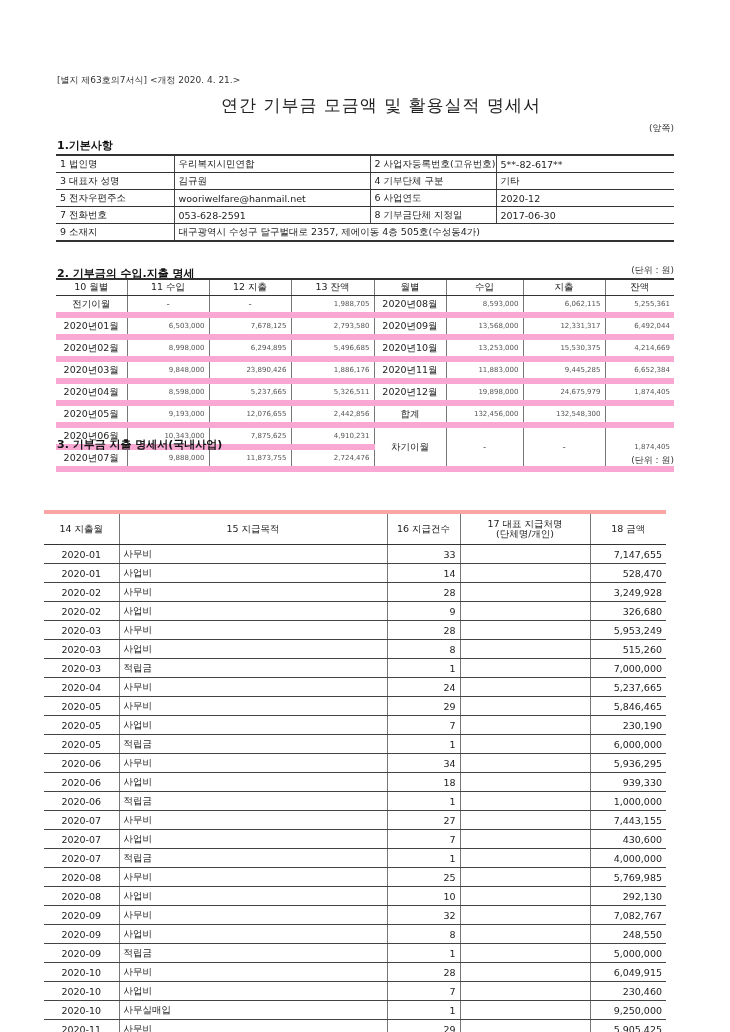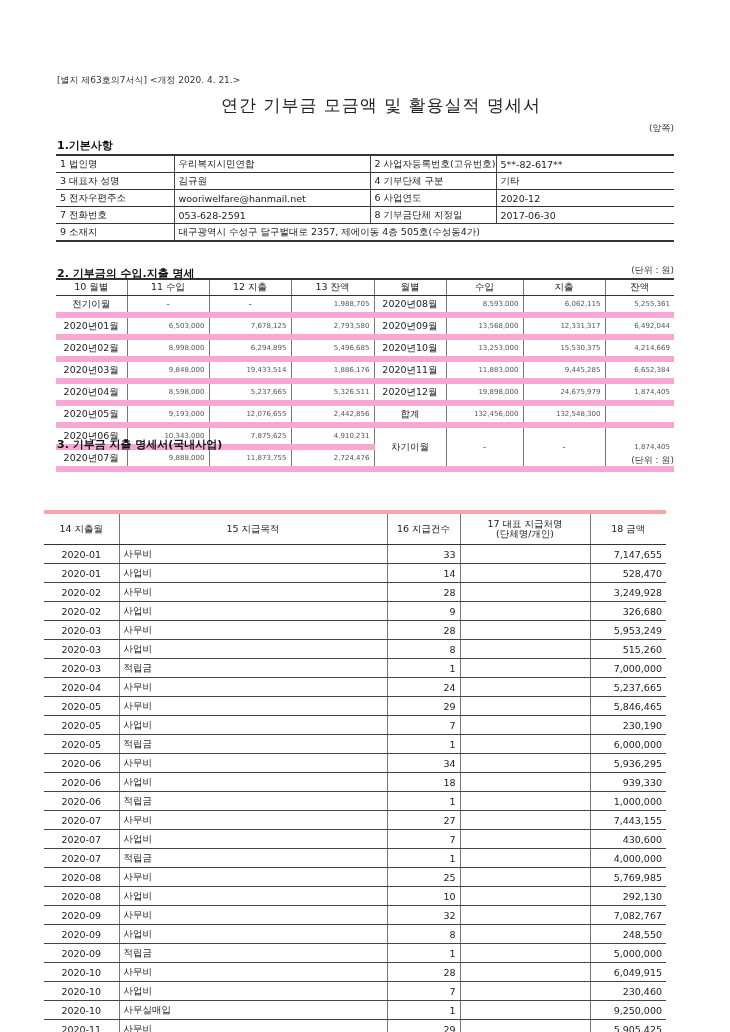--- a/index.html
+++ b/index.html
@@ -130,21 +130,21 @@
         <td>6,294,895</td>
         <td>5,496,685</td>
         <td class="m">2020년10월</td>
         <td>13,253,000</td>
         <td>15,530,375</td>
         <td>4,214,669</td>
       </tr>
       <tr>
         <td class="m">2020년03월</td>
         <td>9,848,000</td>
-        <td>19,433,514</td>
+        <td>23,890,426</td>
         <td>1,886,176</td>
         <td class="m">2020년11월</td>
         <td>11,883,000</td>
         <td>9,445,285</td>
         <td>6,652,384</td>
       </tr>
       <tr>
         <td class="m">2020년04월</td>
         <td>8,598,000</td>
         <td>5,237,665</td>

